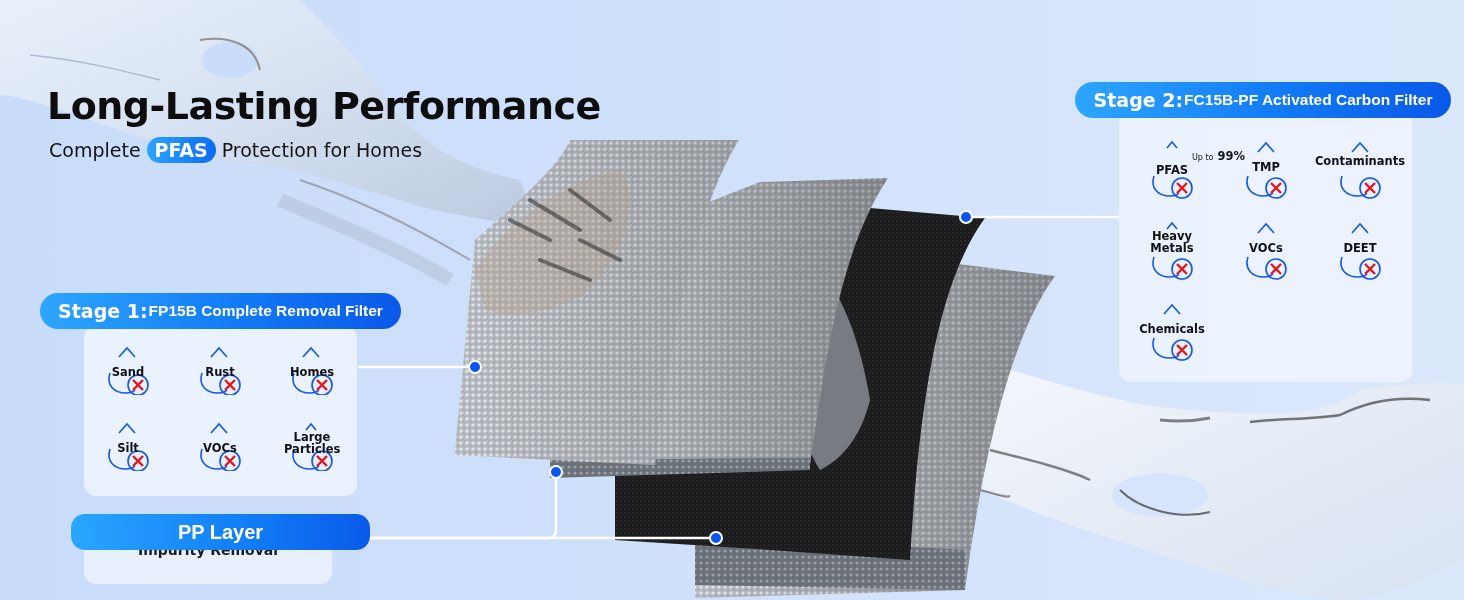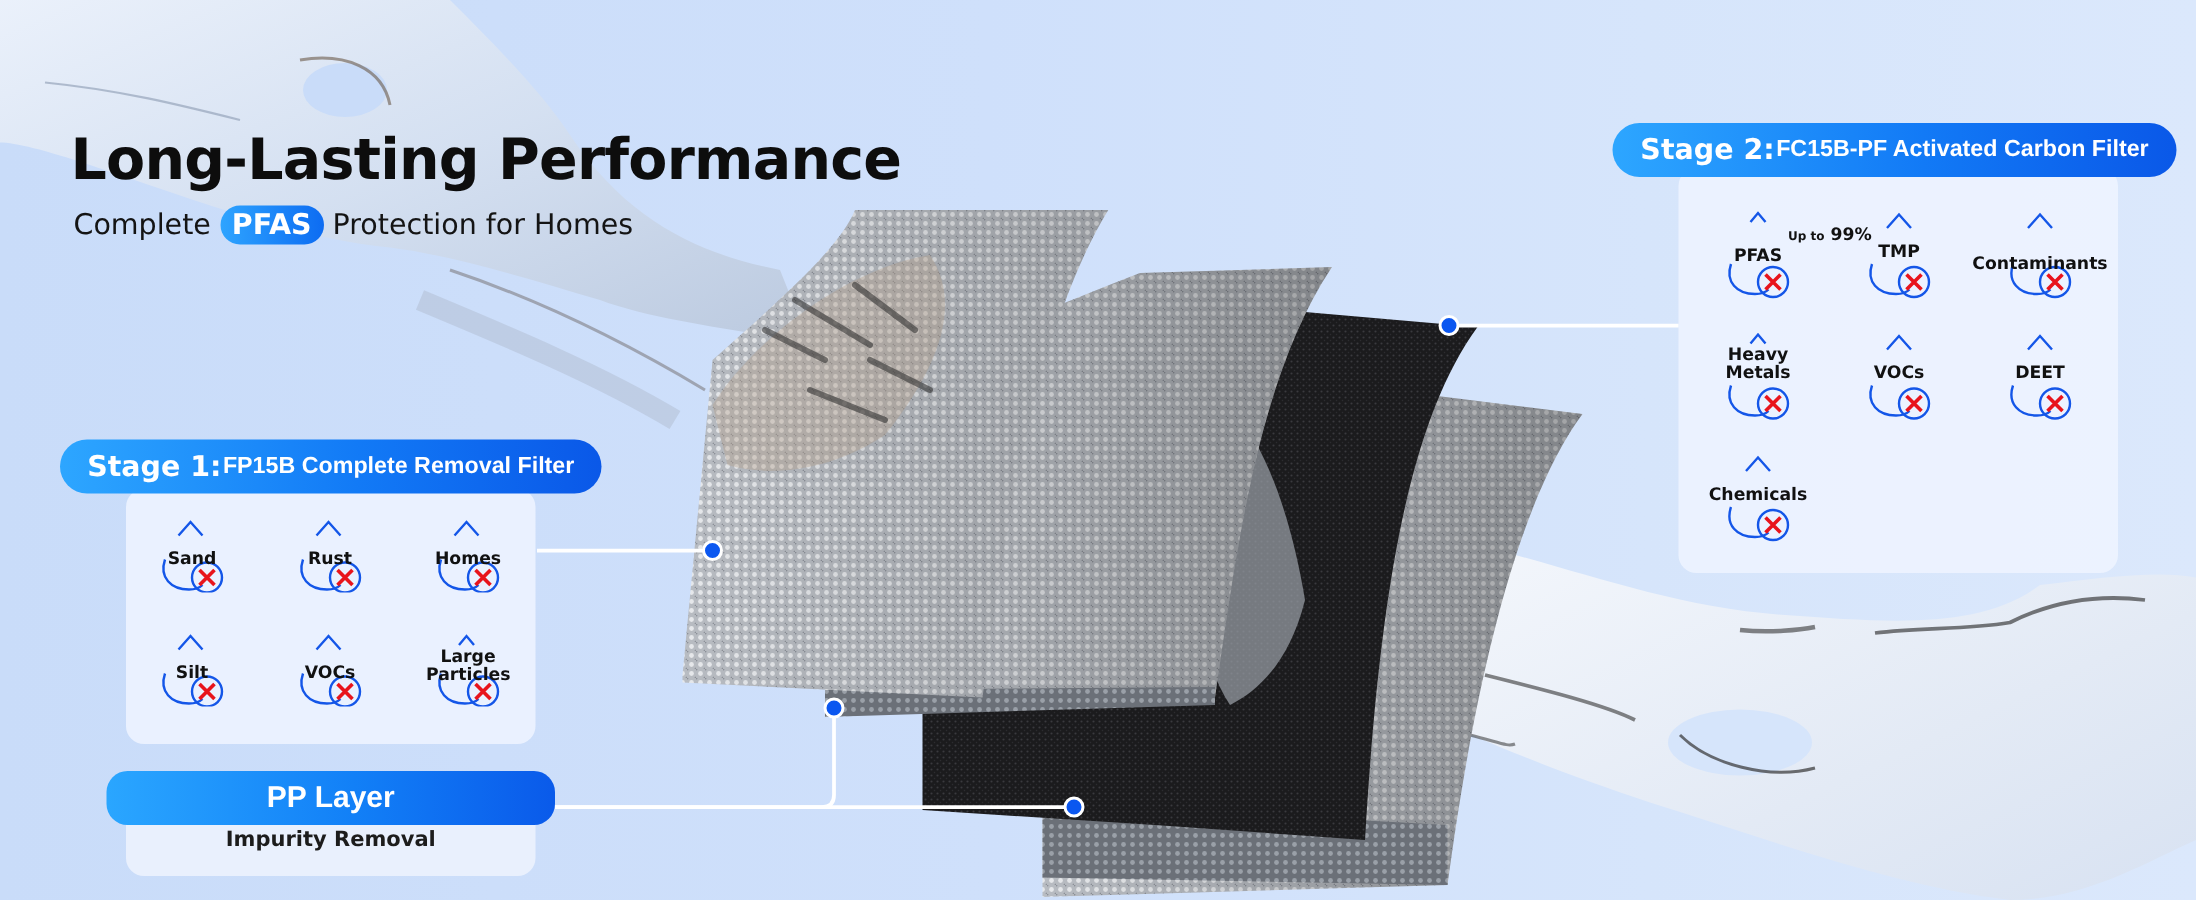--- a/index.html
+++ b/index.html
@@ -43,35 +43,35 @@
   .card {
     position: absolute; background: rgba(238, 244, 255, 0.88); border-radius: 12px;
   }
   .grid { position: absolute; display: grid; }
   .cell { position: relative; display: flex; flex-direction: column; align-items: center; }
   .cell .lbl {
     position: absolute; left: 0; right: 0; text-align: center;
     font-family: "DejaVu Sans", sans-serif; font-weight: bold; font-size: 11.5px; color: #111;
     line-height: 12px; white-space: nowrap;
   }
-  .cell .lbl small { font-size: 8px; font-weight: bold; padding-left: 48px; }
+  .cell .lbl small { font-size: 8px; font-weight: normal; padding-left: 48px; }
   .cell svg { position: absolute; left: 0; top: 0; }
 
   
   .pp-head {
     position: absolute; left: 71px; top: 514px; width: 299px; height: 36px; border-radius: 14px;
     background: linear-gradient(90deg, #2aa6ff 0%, #1280f7 55%, #0a5aea 100%);
     color: #fff; font-weight: bold; font-size: 20px; font-family: "Liberation Sans", sans-serif;
     display: flex; align-items: center; justify-content: center; z-index: 3; text-align: center;
   }
   .pp-sub {
-    position: absolute; left: 84px; top: 540px; width: 273px; height: 44px;
+    position: absolute; left: 84px; top: 540px; width: 248px; height: 44px;
     background: #e9f0fd; border-radius: 0 0 12px 12px;
     font-family: "DejaVu Sans", sans-serif; font-weight: bold; font-size: 14px; color: #1c1c1c;
-    display: flex; align-items: flex-end; justify-content: center; padding-bottom: 16px; z-index: 2;
+    display: flex; align-items: flex-end; justify-content: center; padding-bottom: 26px; z-index: 2;
   }
   .connector { position: absolute; left: 0; top: 0; z-index: 4; pointer-events: none; }
   .dot { position: absolute; width: 14px; height: 14px; border-radius: 50%; background: #0b57f0; border: 2px solid #fff; z-index: 5; }
 </style>
 </head>
 <body>
 
 <div class="stage">
 
   <svg class="splash" style="left:0;top:0" width="560" height="300" viewBox="0 0 560 300">
@@ -260,21 +260,21 @@
         </svg>
         <span class="lbl" style="top:21px;width:56px">TMP</span>
       </div>
     <div class="cell">
         <svg width="56" height="60" viewBox="0 0 56 60">
           <path d="M20,12 L28,3 L36,12" stroke="#1456e8" stroke-width="1.6" fill="none"></path>
           <path d="M10,36 C6,48 14,56 26,56 C30,56 33,55 35,53" stroke="#1456e8" stroke-width="1.6" fill="none"></path>
           <circle cx="38" cy="48" r="10" stroke="#1456e8" stroke-width="1.6" fill="none"></circle>
           <path d="M33,43 L43,53 M43,43 L33,53" stroke="#e8141c" stroke-width="2.4"></path>
         </svg>
-        <span class="lbl" style="top:29px;left:-22px;width:100px">Contaminants</span>
+        <span class="lbl" style="top:15px;left:-22px;width:100px">Contaminants</span>
       </div>
     <div class="cell">
         <svg width="56" height="60" viewBox="0 0 56 60">
           <path d="M23,8 L28,2 L33,8" stroke="#1456e8" stroke-width="1.6" fill="none"></path>
           <path d="M10,36 C6,48 14,56 26,56 C30,56 33,55 35,53" stroke="#1456e8" stroke-width="1.6" fill="none"></path>
           <circle cx="38" cy="48" r="10" stroke="#1456e8" stroke-width="1.6" fill="none"></circle>
           <path d="M33,43 L43,53 M43,43 L33,53" stroke="#e8141c" stroke-width="2.4"></path>
         </svg>
         <span class="lbl" style="top:9px;width:56px"><span>Heavy</span><br><span>Metals</span></span>
       </div>

